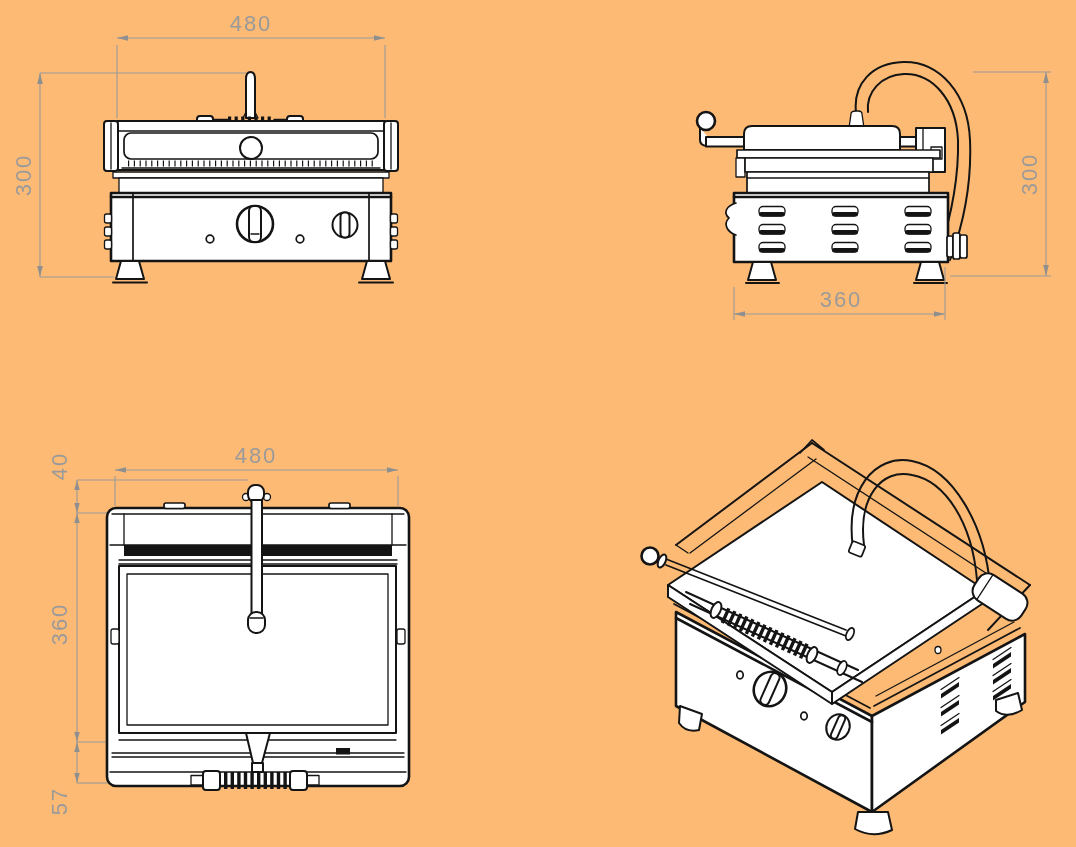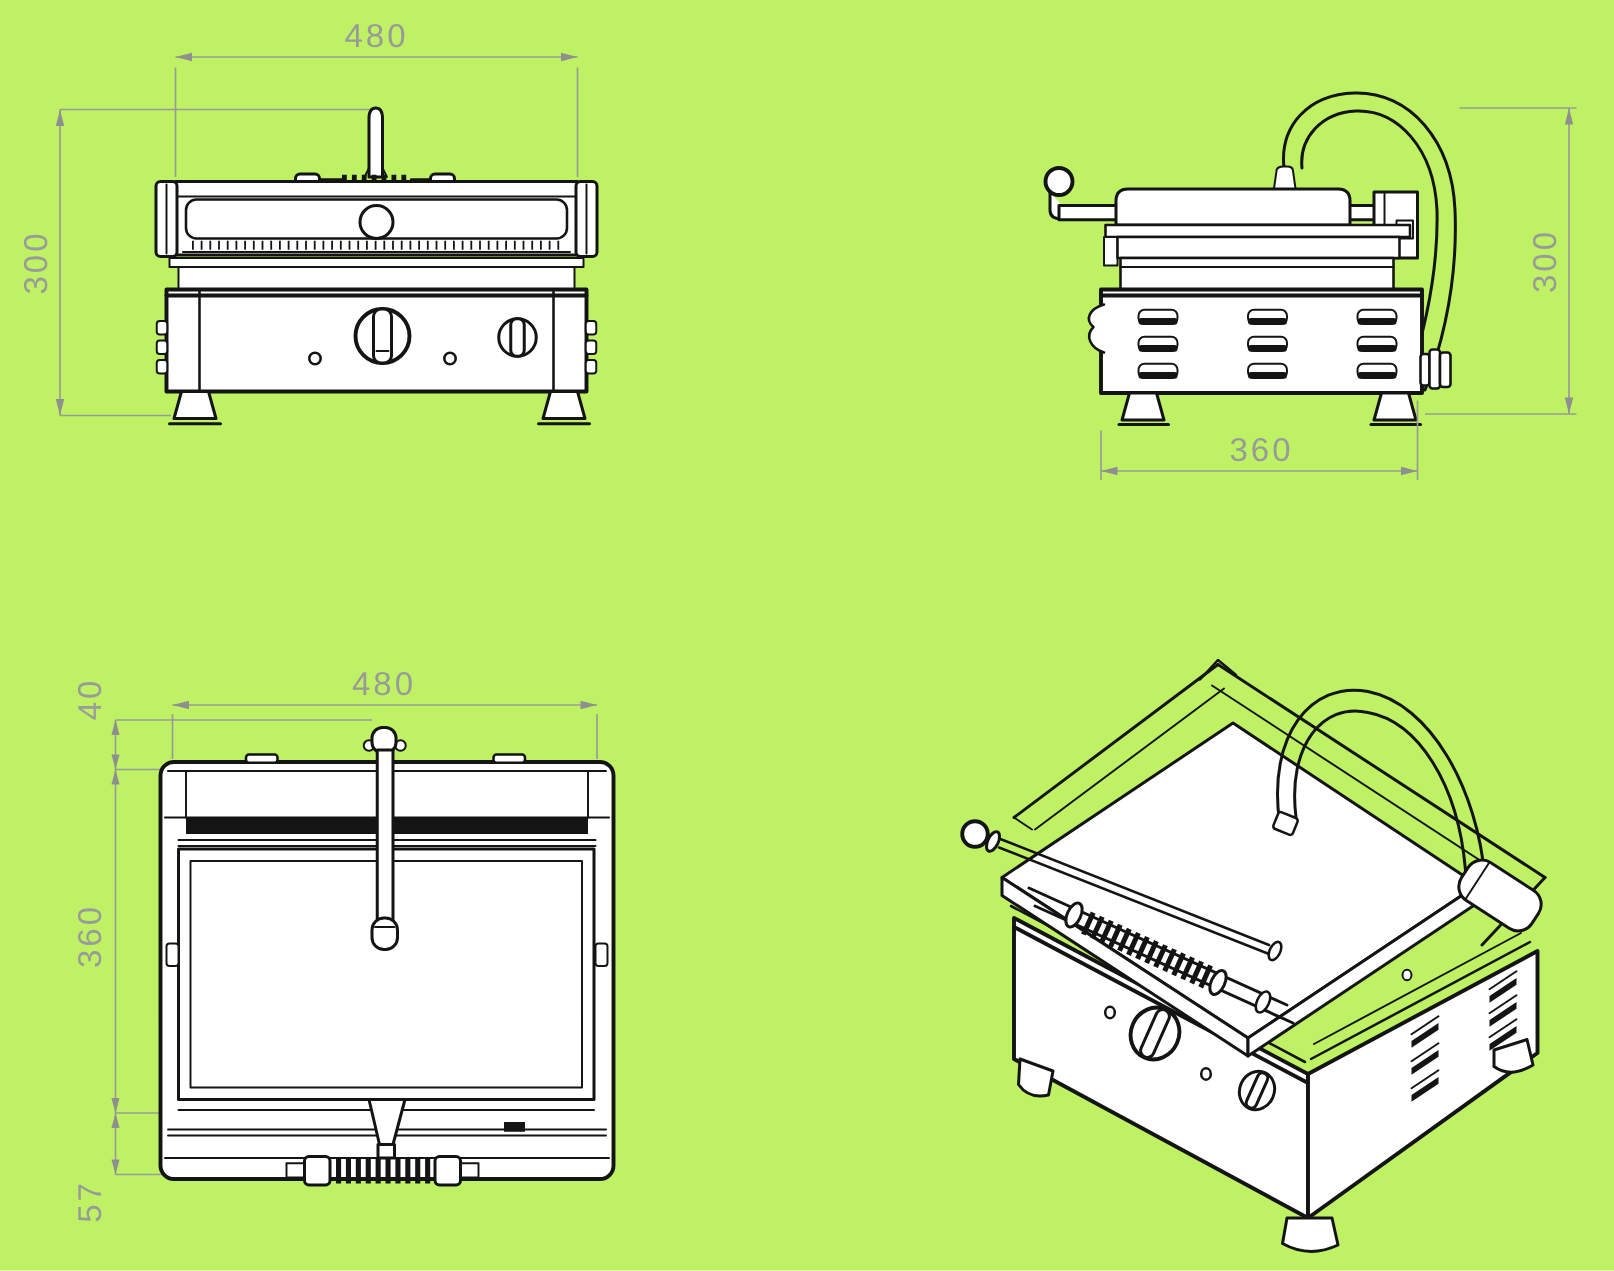--- a/index.html
+++ b/index.html
@@ -1,16 +1,16 @@
 <!DOCTYPE html>
 <html><head>
 <meta charset="utf-8">
 <style>
   html,body{margin:0;padding:0;background:#ffffff;}
-  .canvas-wrap{width:1076px;height:847px;background:#bef264;position:relative;overflow:hidden;}
+  .canvas-wrap{width:1076px;height:847px;background:#fdba74;position:relative;overflow:hidden;}
   svg{display:block;}
   
   .ln{stroke:#141414;fill:none;stroke-width:2;stroke-linecap:round;stroke-linejoin:round;}
   .lnthin{stroke:#141414;fill:none;stroke-width:1.3;stroke-linecap:round;stroke-linejoin:round;}
   .lnmid{stroke:#141414;fill:none;stroke-width:1.7;stroke-linecap:round;stroke-linejoin:round;}
   .lnthick{stroke:#141414;fill:none;stroke-width:2.6;stroke-linecap:round;stroke-linejoin:round;}
   .wf{fill:#ffffff;}
   .blk{fill:#141414;stroke:none;}
   
   .dim{stroke:#9a9a9a;stroke-width:1.1;fill:none;}

